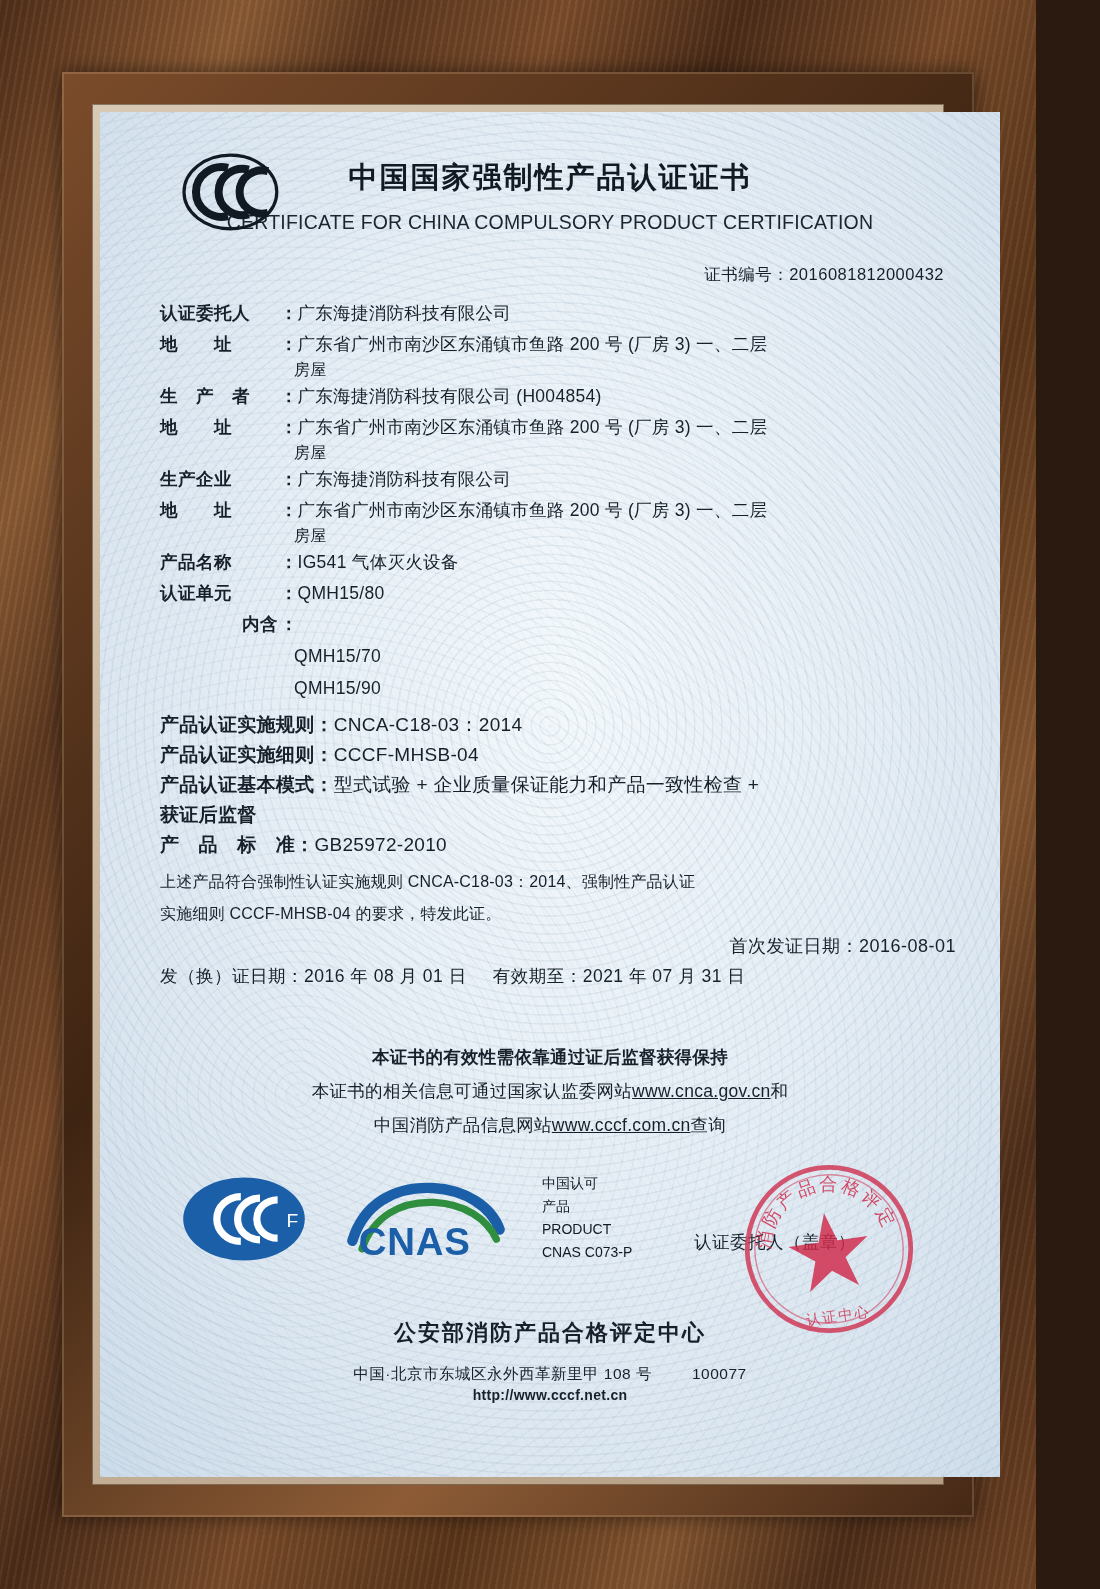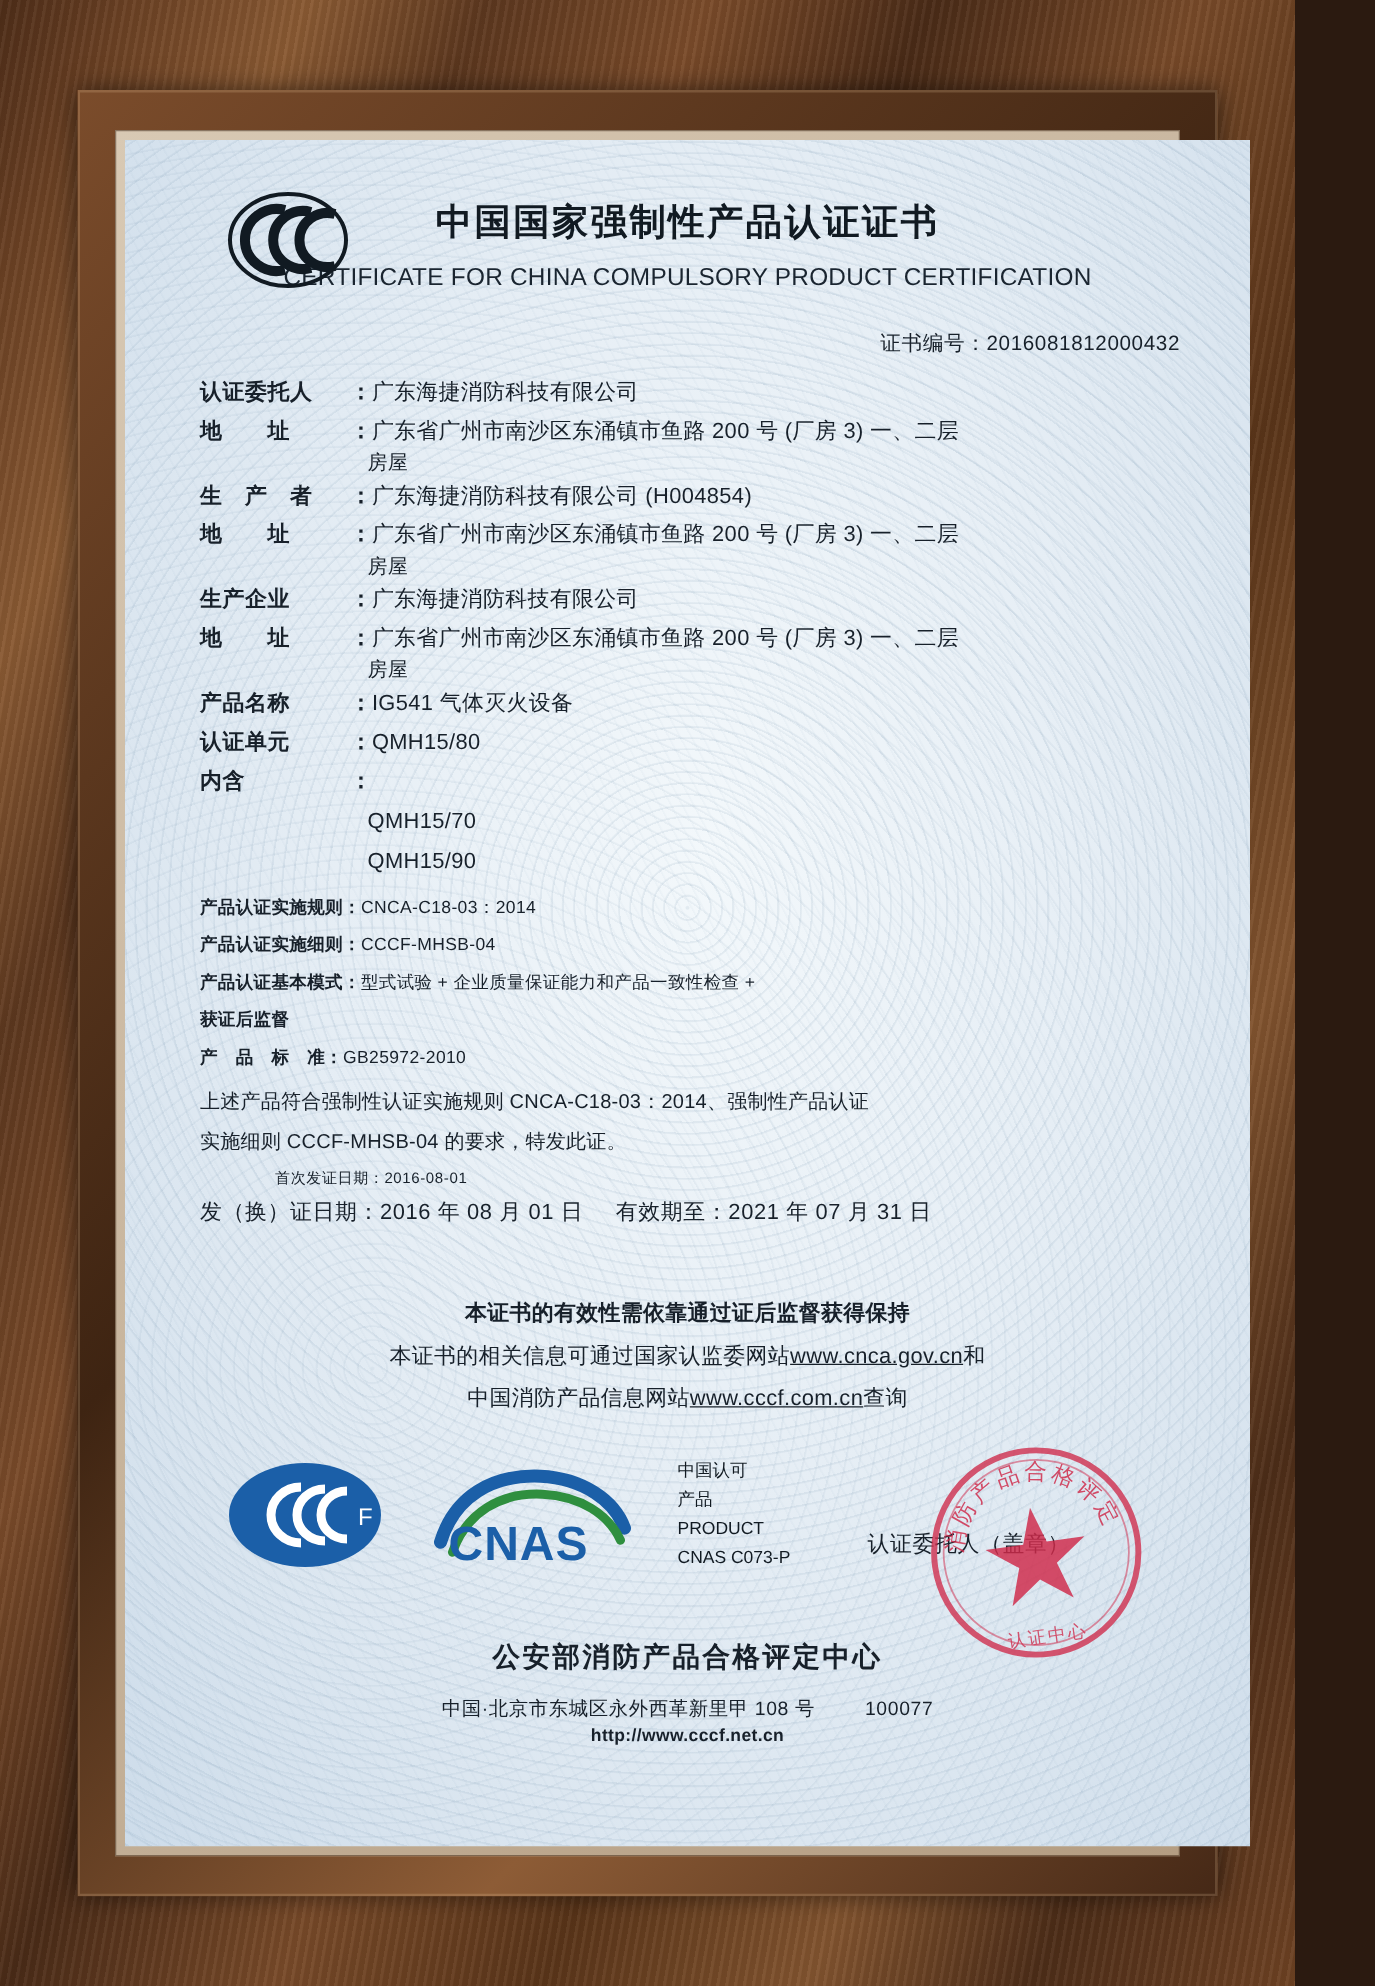--- a/index.html
+++ b/index.html
@@ -150,46 +150,47 @@
     font-weight: bold;
   }
   .val {
     flex: 1;
     letter-spacing: 0.3px;
   }
   .val.cont {
     margin-left: 134px;
   }
   .row.indent .lbl {
+    text-align: right;
     padding-right: 2px;
     width: 118px;
     flex: 0 0 118px;
   }
   .sub-line {
     font-size: 17.5px;
     line-height: 32px;
     margin-left: 134px;
     letter-spacing: 0.3px;
   }
   .row-wide {
-    font-size: 14px;
+    font-size: 19px;
     line-height: 30px;
     letter-spacing: 0.3px;
   }
   .row-wide b { font-weight: bold; }
 
   .statement {
     font-size: 16px;
     line-height: 32px;
     margin-top: 6px;
     letter-spacing: 0.2px;
   }
   .first-issue {
-    text-align: left;
-    font-size: 12px;
+    text-align: right;
+    font-size: 18px;
     margin-top: 4px;
     letter-spacing: 0.5px;
     padding-left: 60px;
   }
   .issue-line {
     font-size: 17.5px;
     margin-top: 6px;
     letter-spacing: 0.5px;
   }
   .issue-line .gap { display: inline-block; width: 26px; }

